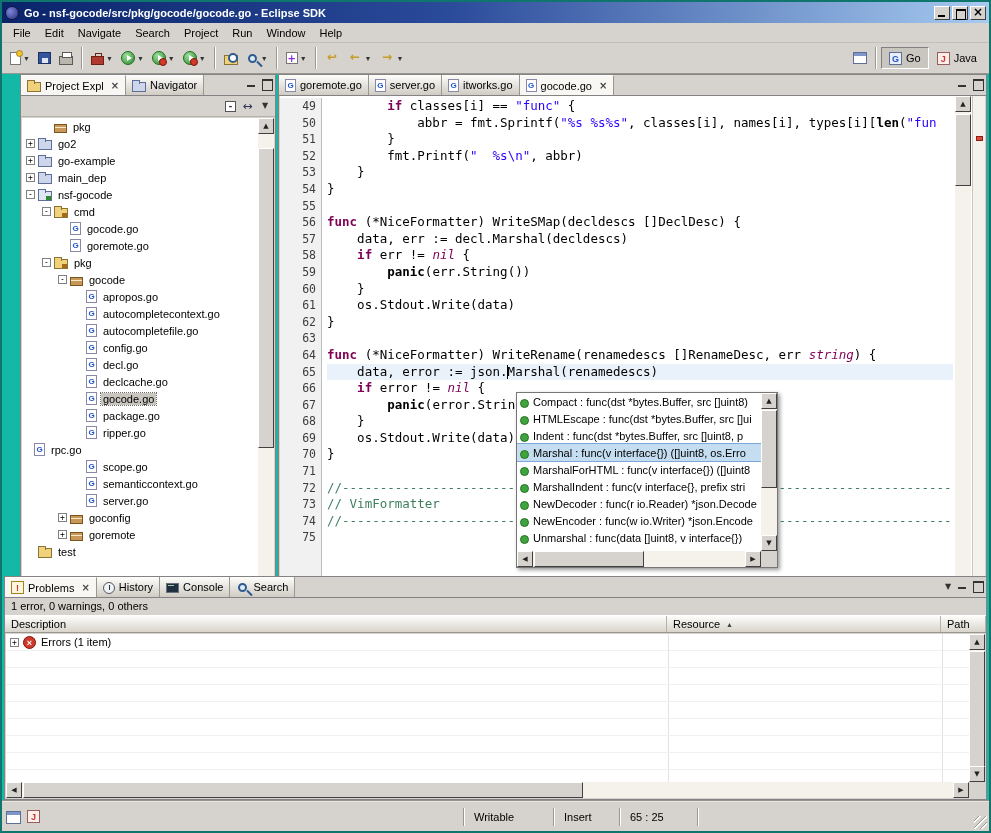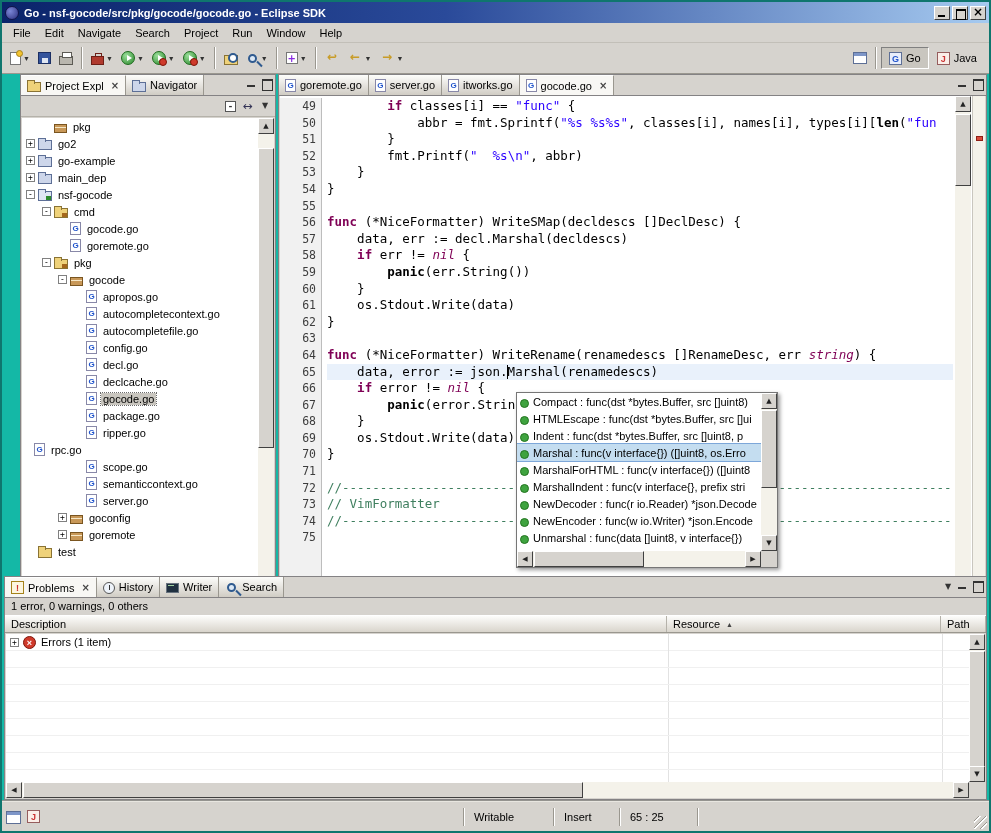--- a/index.html
+++ b/index.html
@@ -563,21 +563,21 @@
           <span class="ic ic-view-problems"></span>
           <span>Problems</span>
           <span class="close">×</span>
         </span>
         <span class="vtab">
           <span class="ic ic-view-history"></span>
           <span>History</span>
         </span>
         <span class="vtab">
           <span class="ic ic-view-console"></span>
-          <span>Writer</span>
+          <span>Console</span>
         </span>
         <span class="vtab">
           <span class="ic ic-search"></span>
           <span>Search</span>
         </span>
         <span class="tabbtns">
         <span class="ic ic-vmenu"></span>
         <span class="ic ic-min"></span>
         <span class="ic ic-max"></span>
       </span>

